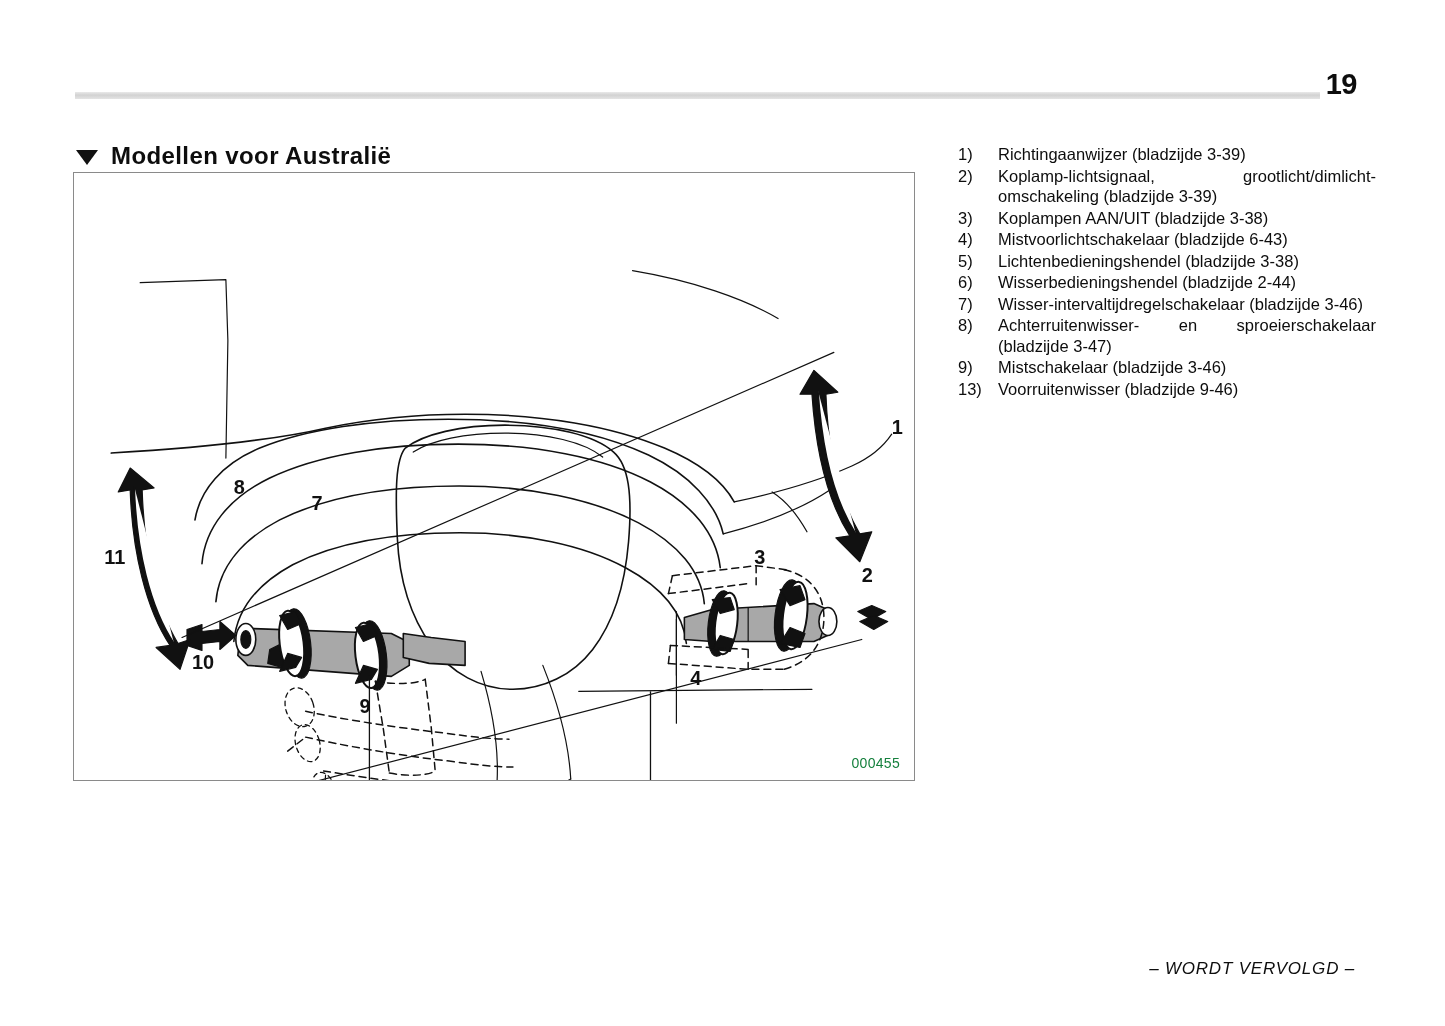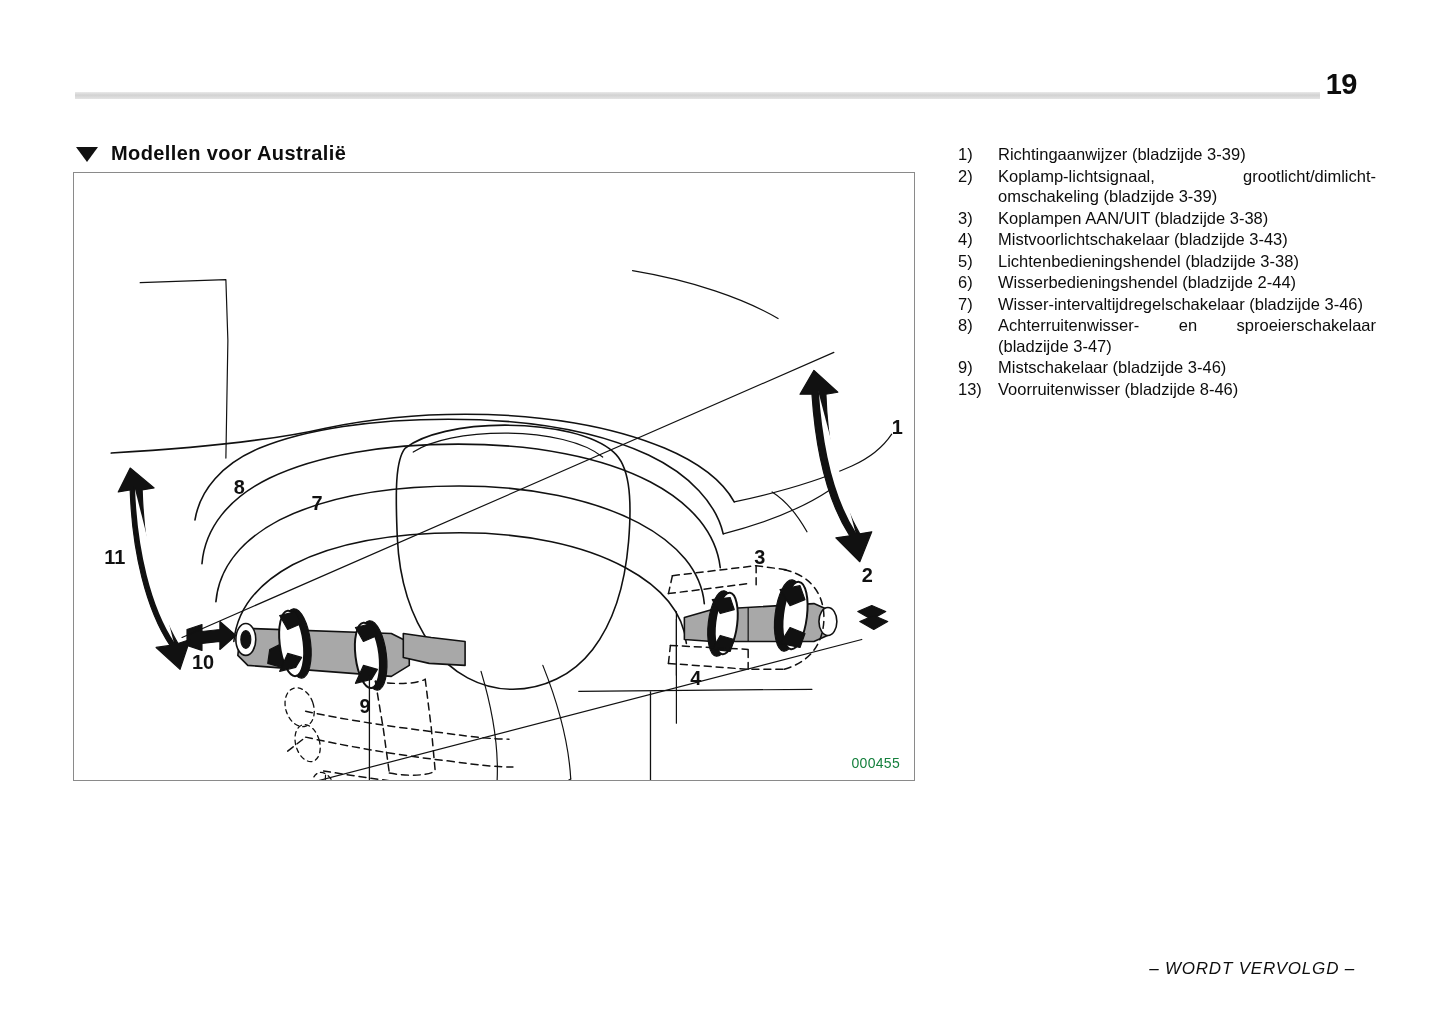--- a/index.html
+++ b/index.html
@@ -47,21 +47,21 @@
   }
   .tri-marker {
     width: 0; height: 0;
     border-left: 11px solid transparent;
     border-right: 11px solid transparent;
     border-top: 15px solid #111;
     position: relative;
     top: 1px;
   }
   .section-heading-text {
-    font-size: 20px;
+    font-size: 24px;
     font-weight: bold;
     letter-spacing: 0.4px;
   }
 
   
   .figure-frame {
     position: absolute;
     left: 73px;
     top: 172px;
     width: 842px;
@@ -320,21 +320,21 @@
   <div class="legend-item">
     <span class="legend-num">2)</span>
     <span class="legend-text justify">Koplamp-lichtsignaal, grootlicht/dimlicht-omschakeling (bladzijde 3-39)</span>
   </div>
   <div class="legend-item">
     <span class="legend-num">3)</span>
     <span class="legend-text">Koplampen AAN/UIT (bladzijde 3-38)</span>
   </div>
   <div class="legend-item">
     <span class="legend-num">4)</span>
-    <span class="legend-text">Mistvoorlichtschakelaar (bladzijde 3-43)</span>
+    <span class="legend-text">Mistvoorlichtschakelaar (bladzijde 6-43)</span>
   </div>
   <div class="legend-item">
     <span class="legend-num">5)</span>
     <span class="legend-text">Lichtenbedieningshendel (bladzijde 3-38)</span>
   </div>
   <div class="legend-item">
     <span class="legend-num">6)</span>
     <span class="legend-text">Wisserbedieningshendel (bladzijde 2-44)</span>
   </div>
   <div class="legend-item">
@@ -344,17 +344,17 @@
   <div class="legend-item">
     <span class="legend-num">8)</span>
     <span class="legend-text justify">Achterruitenwisser- en sproeierschakelaar (bladzijde 3-47)</span>
   </div>
   <div class="legend-item">
     <span class="legend-num">9)</span>
     <span class="legend-text">Mistschakelaar (bladzijde 3-46)</span>
   </div>
   <div class="legend-item">
     <span class="legend-num">13)</span>
-    <span class="legend-text">Voorruitenwisser (bladzijde 8-46)</span>
+    <span class="legend-text">Voorruitenwisser (bladzijde 9-46)</span>
   </div>
 </div>
 
 <div class="footer-note">– WORDT VERVOLGD –</div>
 
 </body></html>

